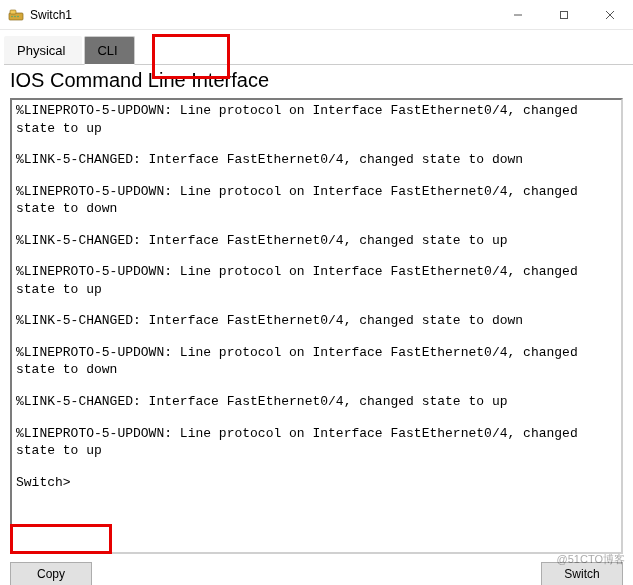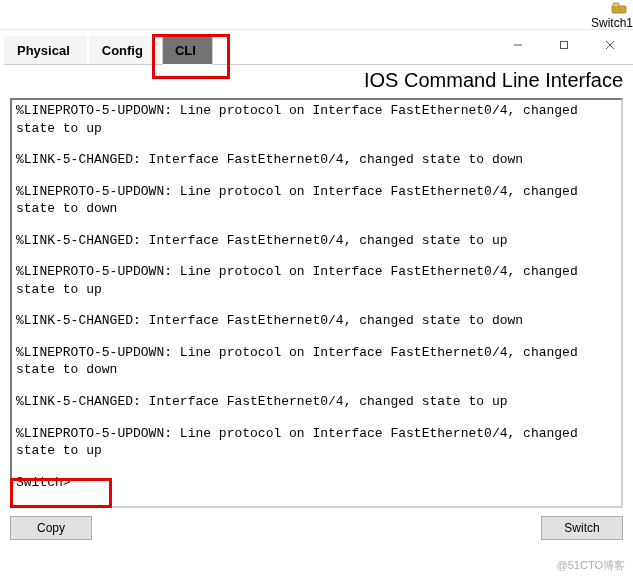--- a/index.html
+++ b/index.html
@@ -1,47 +1,47 @@
 <!DOCTYPE html>
 <html><head>
   <meta charset="utf-8">
   <style>
     * { box-sizing: border-box; margin: 0; padding: 0; }
     body { font-family: "Segoe UI", Tahoma, sans-serif; font-size: 12px; background: #fff; width: 633px; height: 585px; overflow: hidden; position: relative; }
     
-    .titlebar { height: 30px; display: flex; align-items: flex-end; background: #fff; border-bottom: 1px solid #e8e8e8; flex-direction: column; }
+    .titlebar { height: 30px; display: flex; align-items: center; background: #fff; border-bottom: 1px solid #e8e8e8; }
     .titlebar-icon { margin-left: 8px; margin-right: 6px; width: 16px; height: 16px; }
     .titlebar-text { flex: 1; font-size: 12px; color: #000; }
     .win-controls { display: flex; height: 100%; }
     .win-btn { width: 46px; height: 30px; display: flex; align-items: center; justify-content: center; color: #888; cursor: pointer; }
     
-    .tabs { display: flex; margin-top: 6px; margin-left: 4px; position: relative; font-weight: bold; }
+    .tabs { display: flex; margin-top: 6px; margin-left: 4px; position: relative; }
     .tab { padding: 6px 16px 6px 12px; font-size: 13px; color: #000; border: 1px solid transparent; border-bottom: none; cursor: pointer; background: #f5f5f5; margin-right: 2px; border-top-left-radius: 2px; border-top-right-radius: 2px; }
     .tab.active { background: #737373; border: 1px solid #ccc; border-bottom: 1px solid #fff; position: relative; z-index: 2; }
     .tab-underline { position: absolute; left: 0; right: 0; bottom: 0; height: 1px; background: #ccc; z-index: 1; }
     .red-box-cli { position: absolute; left: 152px; top: 34px; width: 78px; height: 45px; border: 3px solid #e60000; z-index: 10; pointer-events: none; }
     
     .content { padding: 0 10px 10px 10px; }
-    .cli-title { font-size: 20px; text-align: right; margin: 4px 0 6px 0; font-family: Arial, sans-serif; }
+    .cli-title { font-size: 20px; text-align: left; margin: 4px 0 6px 0; font-family: Arial, sans-serif; }
     
     .terminal-wrap { position: relative; }
-    .terminal { border: 2px inset #d0d0d0; background: #fff; height: 410px; overflow-y: auto; font-family: "Courier New", monospace; font-size: 13px; line-height: 1.35; padding: 2px 4px; white-space: pre-wrap; word-break: break-word; }
+    .terminal { border: 2px inset #d0d0d0; background: #fff; height: 456px; overflow-y: auto; font-family: "Courier New", monospace; font-size: 13px; line-height: 1.35; padding: 2px 4px; white-space: pre-wrap; word-break: break-word; }
     .terminal::-webkit-scrollbar { width: 16px; }
     .terminal::-webkit-scrollbar-track { background: #f0f0f0; }
     .terminal::-webkit-scrollbar-thumb { background: #c0c0c0; border: 1px solid #aaa; }
     
     .log-entry { margin-bottom: 14px; }
     .prompt-line { margin-top: 6px; }
     
     .red-box-prompt { position: absolute; left: 0px; bottom: 0px; width: 102px; height: 30px; border: 3px solid #e60000; z-index: 10; pointer-events: none; }
     
     .btn-row { display: flex; justify-content: space-between; gap: 10px; margin-top: 8px; }
     .btn { width: 82px; height: 24px; font-size: 12px; border: 1px solid #adadad; background: #e1e1e1; cursor: pointer; }
     
-    .watermark { position: absolute; bottom: 12px; right: 8px; font-size: 11px; color: rgba(0,0,0,0.35); font-family: Arial, sans-serif; }
+    .watermark { position: absolute; bottom: 18px; right: 8px; font-size: 11px; color: rgba(0,0,0,0.35); font-family: Arial, sans-serif; }
   </style>
 </head>
 <body>
 
 <div class="titlebar">
   <span class="titlebar-icon">
     <svg viewBox="0 0 16 16" width="16" height="16">
       <rect x="1" y="6" width="14" height="7" rx="1" fill="#d4a73a" stroke="#8a6a1a" stroke-width="0.7"></rect>
       <rect x="2" y="3" width="6" height="4" rx="1" fill="#f0c858" stroke="#8a6a1a" stroke-width="0.6"></rect>
       <circle cx="4" cy="9.5" r="0.8" fill="#4a7"></circle>
@@ -65,21 +65,20 @@
       <svg width="10" height="10" viewBox="0 0 10 10">
           <line x1="1" y1="1" x2="9" y2="9" stroke="#555" stroke-width="1"></line>
           <line x1="9" y1="1" x2="1" y2="9" stroke="#555" stroke-width="1"></line>
         </svg>
     </div>
   </div>
 </div>
 
 <div class="tabs">
   <div class="tab">Physical</div>
-  <div class="tab">Config</div>
   <div class="tab active">CLI</div>
   <div class="tab-underline"></div>
 </div>
 
 <div class="red-box-cli"></div>
 
 <div class="content">
   <div class="cli-title">IOS Command Line Interface</div>
 
   <div class="terminal-wrap">

